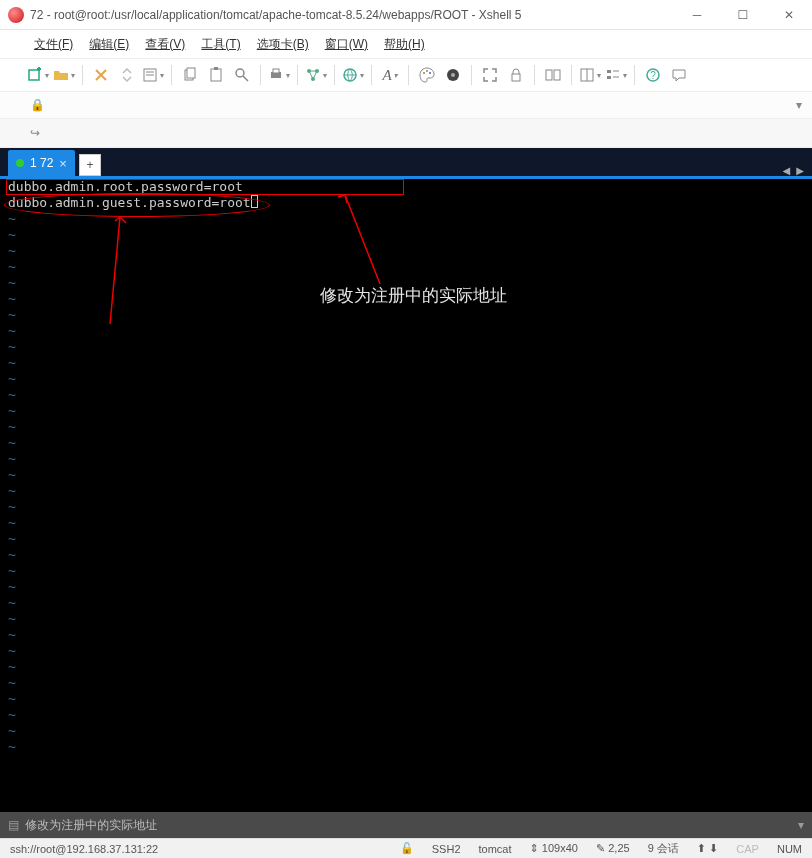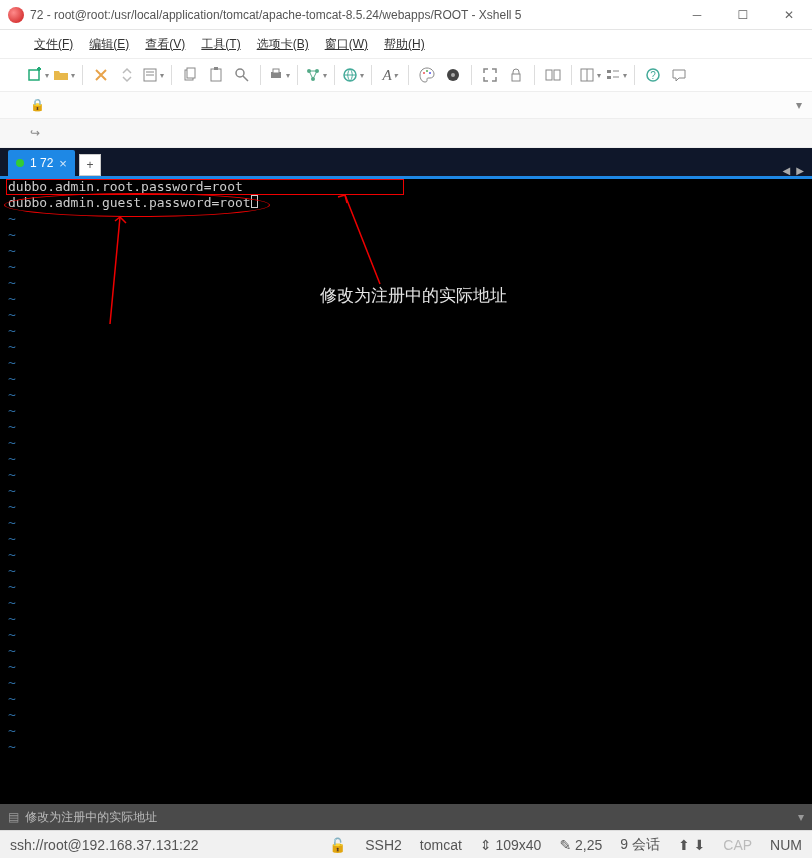--- a/index.html
+++ b/index.html
@@ -39,21 +39,21 @@
 .terminal .cursor { display: inline-block; width: 7px; height: 13px; border: 1px solid #ccc; vertical-align: text-top; }
 
 .redbox { position: absolute; border: 1.5px solid #e00; pointer-events: none; }
 .redellipse { position: absolute; border: 1.5px solid #e00; border-radius: 50%; pointer-events: none; }
 .redtext { position: absolute; color: #e5e5e5; font-family: Liberation Sans, sans-serif; font-size: 17px; pointer-events: none; }
 .redline { position: absolute; stroke: #e00; stroke-width: 1.5; fill: none; pointer-events: none; }
 
 .sendbar { height: 26px; background: #4a4a4a; color: #bbb; display: flex; align-items: center; padding: 0 8px; gap: 6px; }
 .sendbar .ic { color: #999; }
 
-.statusbar { height: 28px; background: #f1f1f1; color: #555; display: flex; align-items: center; padding: 0 10px; gap: 18px; font-size: 14px; border-top: 1px solid #ddd; }
+.statusbar { height: 20px; background: #f1f1f1; color: #555; display: flex; align-items: center; padding: 0 10px; gap: 18px; font-size: 11px; border-top: 1px solid #ddd; }
 .statusbar .grow { flex: 1; }
 
 svg.ic { width: 16px; height: 16px; }
 </style>
 </head>
 <body>
 
 <div class="titlebar">
   <div class="app-icon"></div>
   <div class="title">72 - root@root:/usr/local/application/tomcat/apache-tomcat-8.5.24/webapps/ROOT - Xshell 5</div>

